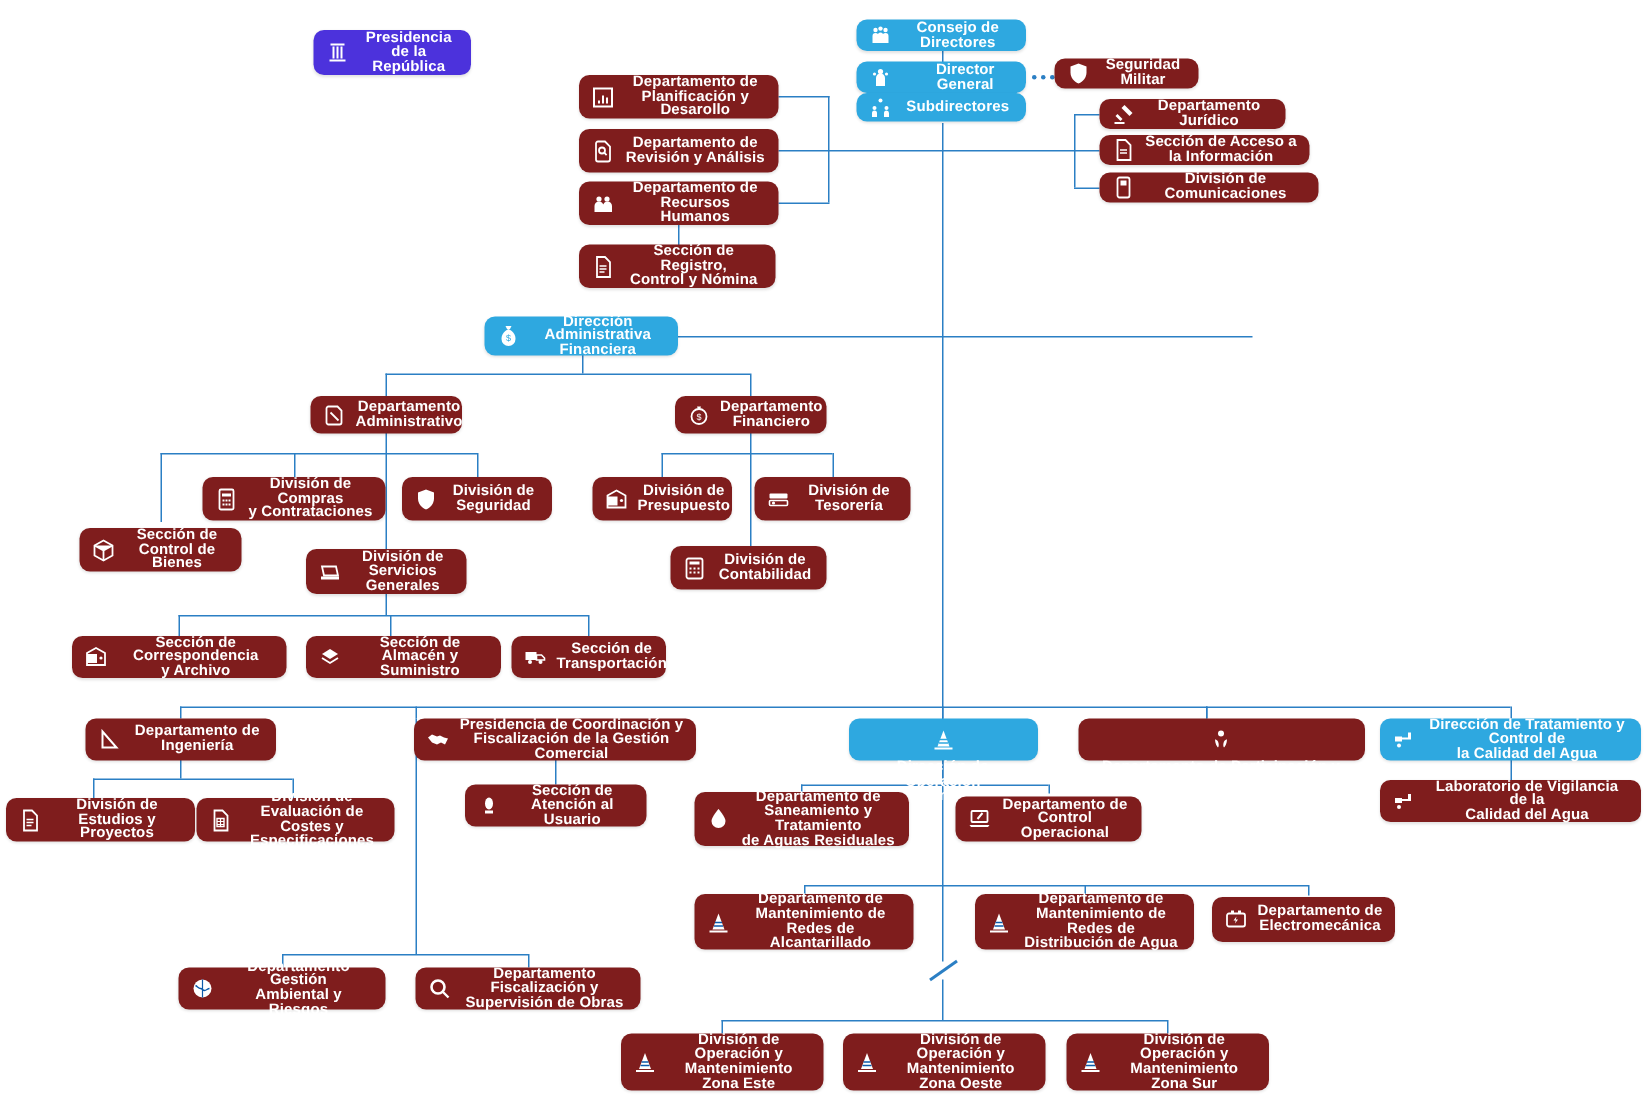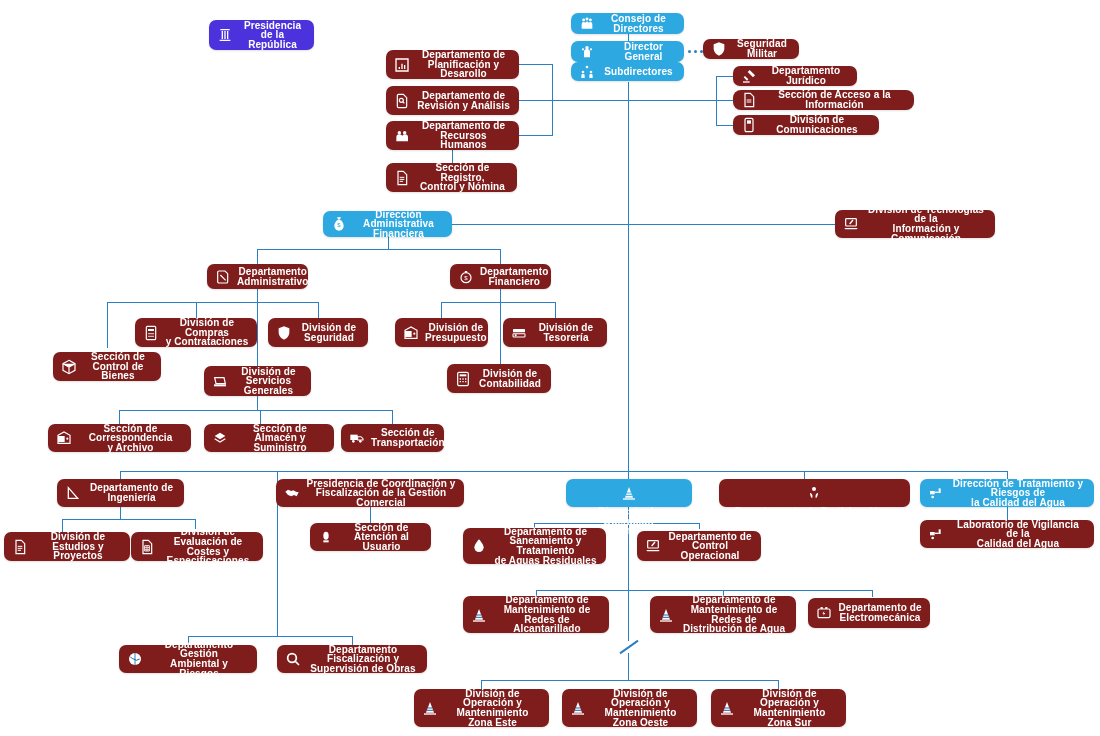--- a/index.html
+++ b/index.html
@@ -260,21 +260,21 @@
     <span class="ico">
         <svg viewBox="0 0 24 24">
           <path d="M3 20h10v2H3z"></path>
           <path d="M13 3l8 8-3 3-8-8z"></path>
           <path d="M6 12l5 5-2 2-5-5z"></path>
         </svg>
       </span>
     <span class="lbl">Departamento Jurídico</span>
   </div>
 
-  <div class="node" style="left:733px;top:90px;width:181px;height:20px;border-radius:8px;">
+  <div class="node" style="left:733px;top:90px;width:140px;height:20px;">
     <span class="ico">
         <svg viewBox="0 0 24 24">
           <path d="M6 2h8l5 5v15H6z" fill="none" stroke="#fff" stroke-width="1.8"></path>
           <path d="M8.5 12h7M8.5 15h7" stroke="#fff" stroke-width="1.5"></path>
         </svg>
       </span>
     <span class="lbl">Sección de Acceso a la Información</span>
   </div>
 
   <div class="node" style="left:733px;top:115px;width:146px;height:20px;">
@@ -292,31 +292,20 @@
         <svg viewBox="0 0 24 24">
           <path d="M9 2h6l-1.5 3h-3z"></path>
           <path d="M12 5c5 2.5 7 6 7 10a7 7 0 01-14 0c0-4 2-7.5 7-10z"></path>
           <text x="12" y="17" font-size="9" text-anchor="middle" fill="#2ea8e0" font-family="sans-serif">$</text>
         </svg>
       </span>
     <span class="lbl">Dirección Administrativa
 Financiera</span>
   </div>
 
-  <div class="node" style="left:835px;top:210px;width:160px;height:28px;">
-    <span class="ico">
-        <svg viewBox="0 0 24 24">
-          <rect x="4" y="4" width="16" height="11" rx="1" fill="none" stroke="#fff" stroke-width="1.8"></rect>
-          <path d="M10 12l5-6" stroke="#fff" stroke-width="2"></path>
-          <path d="M2 18h20l-1.5 2H3.5z"></path>
-        </svg>
-      </span>
-    <span class="lbl">División de Tecnologías de la
-Información y Comunicación</span>
-  </div>
 
   <div class="node" style="left:207px;top:264px;width:101px;height:25px;">
     <span class="ico">
         <svg viewBox="0 0 24 24">
           <path d="M6 3h9l4 4v12a2 2 0 01-2 2H6a2 2 0 01-2-2V5a2 2 0 012-2z" fill="none" stroke="#fff" stroke-width="1.8"></path>
           <path d="M8 9l8 8" stroke="#fff" stroke-width="1.8"></path>
         </svg>
       </span>
     <span class="lbl">Departamento
 Administrativo</span>
@@ -495,21 +484,21 @@
 
   <div class="node light" style="left:920px;top:479px;width:174px;height:28px;">
     <span class="ico">
         <svg viewBox="0 0 24 24">
           <path d="M3 9h7v5H3z"></path>
           <path d="M10 10h6v2h-6z"></path>
           <path d="M16 5h3v7h-3z"></path>
           <circle cx="7" cy="18" r="2"></circle>
         </svg>
       </span>
-    <span class="lbl">Dirección de Tratamiento y Riesgos de
+    <span class="lbl">Dirección de Tratamiento y Control de
 la Calidad del Agua</span>
   </div>
 
   <div class="node" style="left:4px;top:532px;width:126px;height:29px;">
     <span class="ico">
         <svg viewBox="0 0 24 24">
           <path d="M6 2h8l5 5v15H6z" fill="none" stroke="#fff" stroke-width="1.8"></path>
           <path d="M8.5 11h7M8.5 14h7M8.5 17h5" stroke="#fff" stroke-width="1.5"></path>
         </svg>
       </span>

